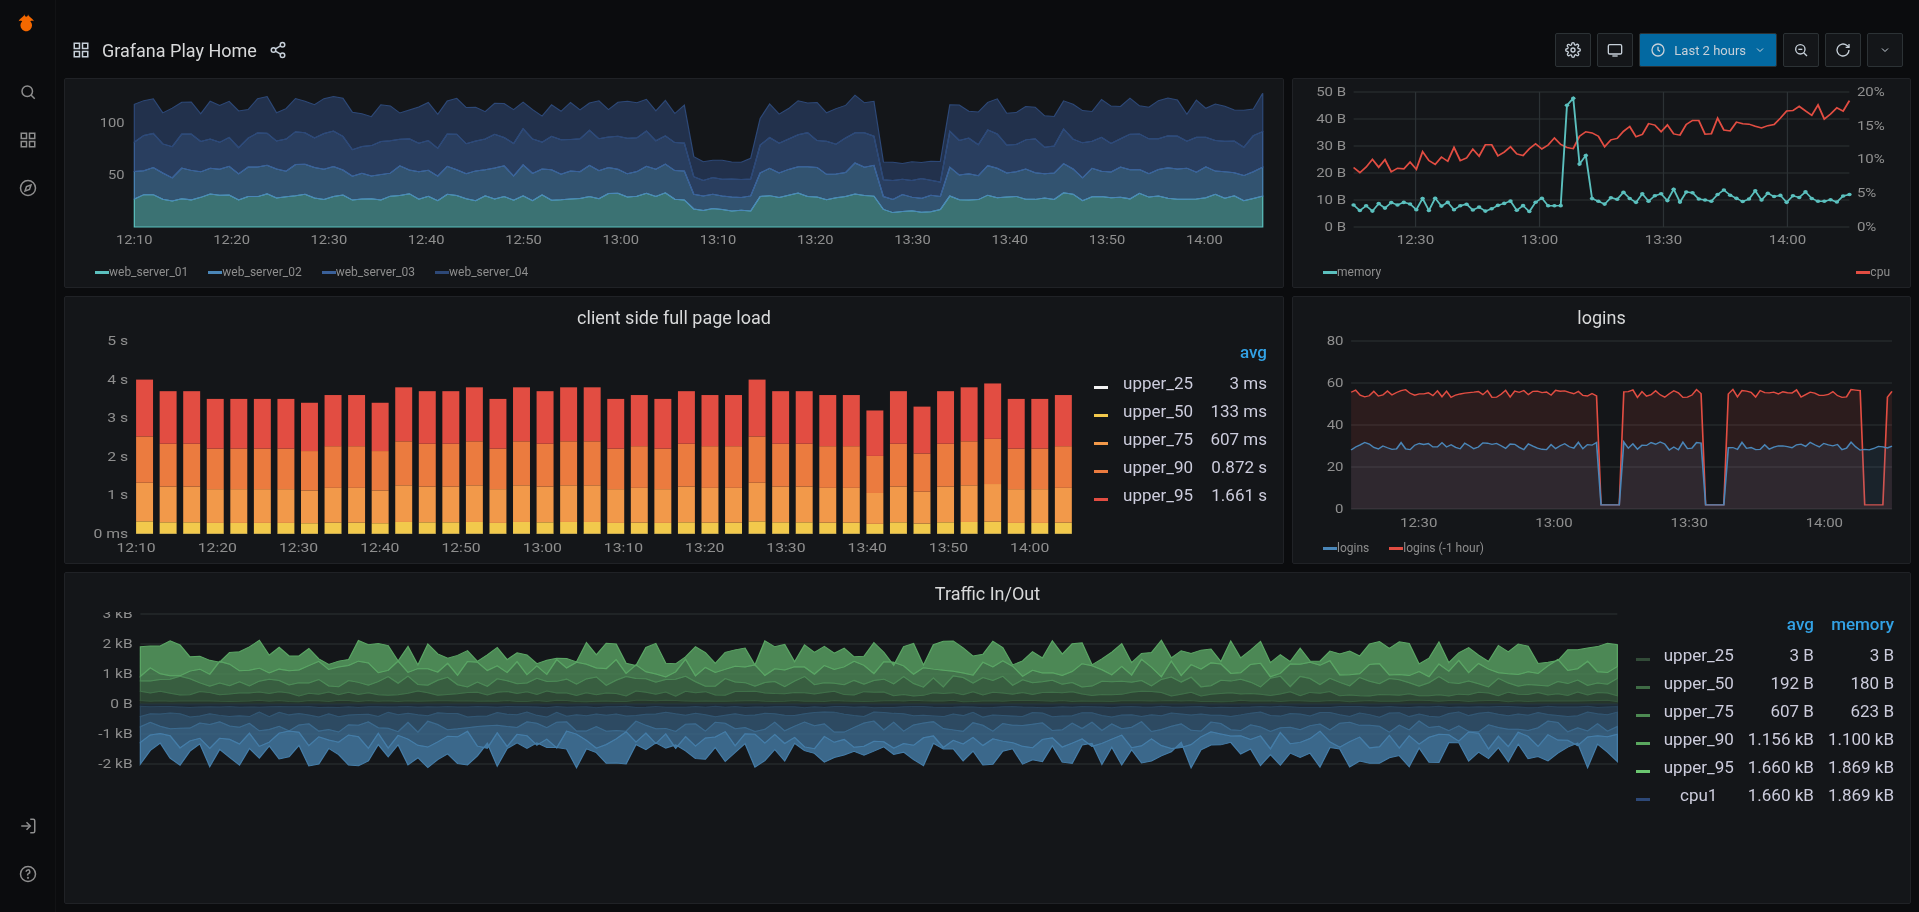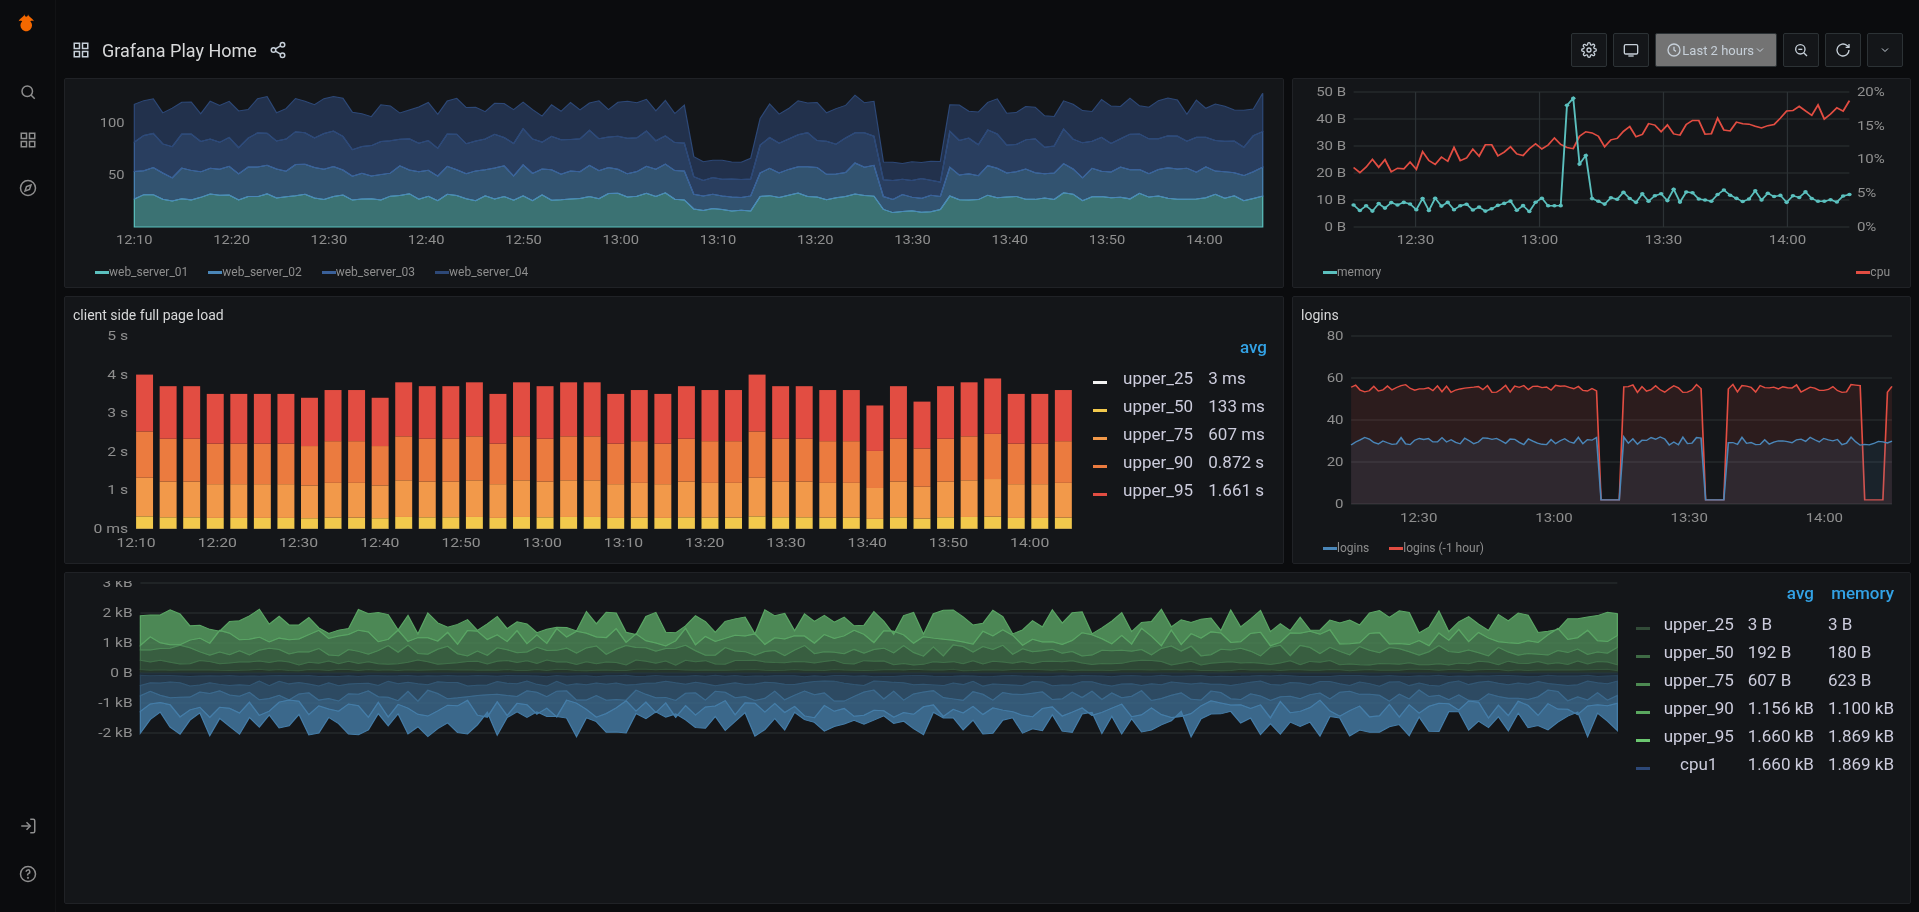--- a/index.html
+++ b/index.html
@@ -39,42 +39,42 @@
 .topbar-icon-btn {
   width: 36px; height: 34px;
   border: 1px solid #2c3235;
   background: #141619;
   border-radius: 2px;
   display: flex; align-items: center; justify-content: center;
   color: #c7d0d9; cursor: pointer;
 }
 .topbar-right { margin-left: auto; display: flex; gap: 6px; align-items: center; }
 .timepicker {
-  height: 34px; border: 1px solid #2c3235; background: #737373; border-radius: 2px;
-  display: flex; align-items: center; padding: 0 10px; color: #c7d0d9; cursor: pointer;
+  height: 34px; border: 1px solid #2c3235; background: #0369a1; border-radius: 2px;
+  display: flex; align-items: center; gap: 8px; padding: 0 10px; color: #c7d0d9; cursor: pointer;
 }
 .content { flex: 1; padding: 0 8px 8px 8px; display: flex; flex-direction: column; gap: 8px; overflow: hidden; }
 .row { display: flex; gap: 8px; }
 .panel {
   background: #141619;
   border: 1px solid #202226;
   border-radius: 2px;
   padding: 8px;
   display: flex;
   flex-direction: column;
 }
-.panel-title { color: #d8d9da; font-size: 14px; margin: 2px 0 8px 0; }
+.panel-title { text-align: center; color: #d8d9da; font-size: 18px; margin: 2px 0 8px 0; }
 .chart-area { flex: 1; position: relative; }
 svg { display: block; }
 .legend-h { display: flex; gap: 20px; padding: 6px 4px 0 22px; font-size: 12px; color: #8e8e8e; }
 .legend-item { display: flex; align-items: center; gap: 0; }
 .swatch { width: 14px; height: 3px; }
 .legend-table { font-size: 17px; color: #ccccdc; }
 .legend-table th { color: #33a2e5; text-align: right; font-weight: 500; padding: 0 6px 6px 6px; }
-.legend-table td { padding: 3px 6px; text-align: left; white-space: nowrap; }
+.legend-table td { padding: 3px 6px; text-align: right; white-space: nowrap; }
 .legend-table td.name { text-align: center; }
 .axis-label { fill: #8e8e8e; font-size: 12px; }
 .grid-line { stroke: #2c3235; stroke-width: 1; }
 </style>
 </head>
 <body>
 
 <div class="sidebar">
   <div class="sidebar-logo">
     <svg width="28" height="28" viewBox="0 0 24 24">
@@ -652,20 +652,21 @@
             <div class="legend-item">
               <span class="swatch" style="background:#e24d42"></span>
               <span>logins (-1 hour)</span>
             </div>
           </div>
       </div>
     </div>
 
     <div class="row" style="flex:1">
       <div class="panel" style="flex:1">
+        <div class="panel-title">Traffic In/Out</div>
         <div style="display:flex; flex:1; overflow:hidden">
           <div style="flex:1">
             <svg id="svg-p5" width="100%" height="160" viewBox="0 0 1200 160" preserveAspectRatio="none">
                 <line x1="52" y1="152" x2="1192" y2="152" class="grid-line"></line>
                 <text x="46" y="156" text-anchor="end" class="axis-label">-2 kB</text>
                 <line x1="52" y1="122" x2="1192" y2="122" class="grid-line"></line>
                 <text x="46" y="126" text-anchor="end" class="axis-label">-1 kB</text>
                 <line x1="52" y1="92" x2="1192" y2="92" class="grid-line"></line>
                 <text x="46" y="96" text-anchor="end" class="axis-label">0 B</text>
                 <line x1="52" y1="62" x2="1192" y2="62" class="grid-line"></line>

